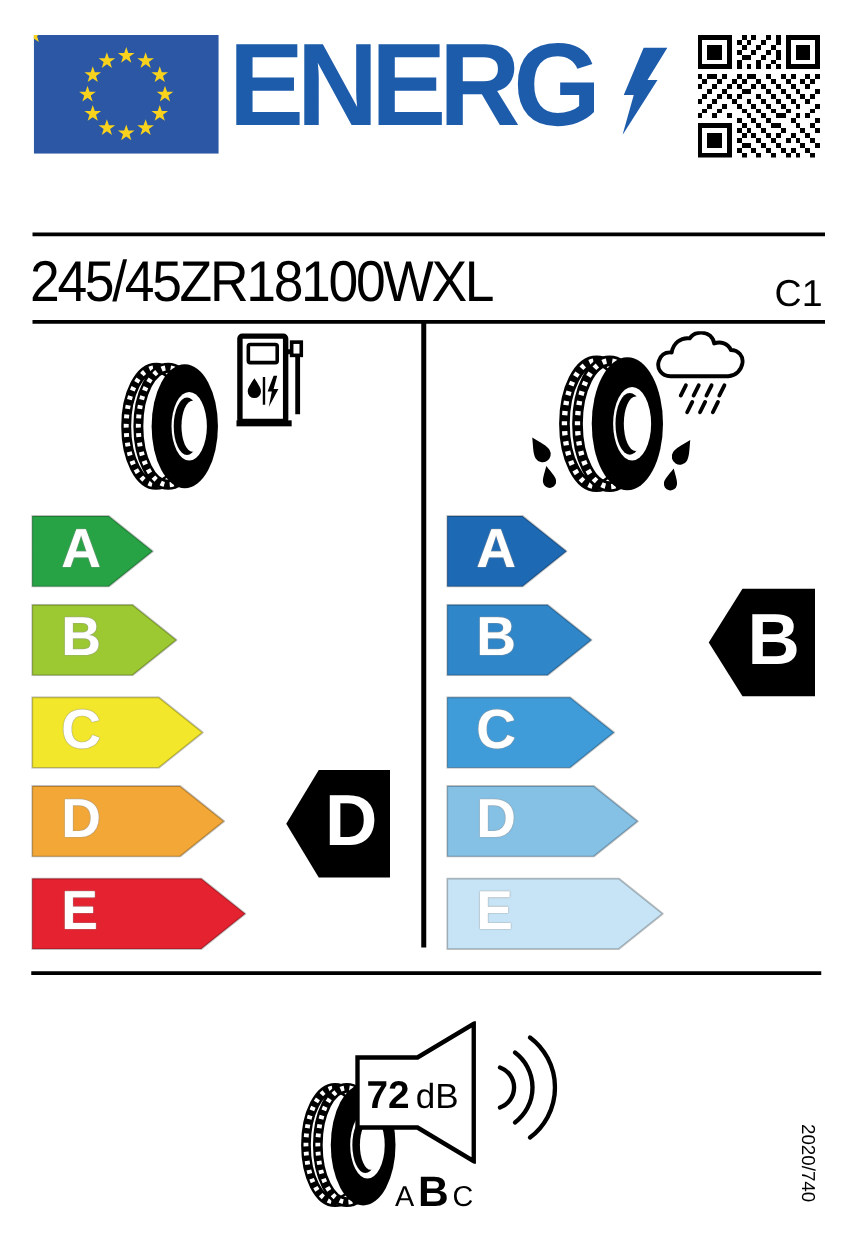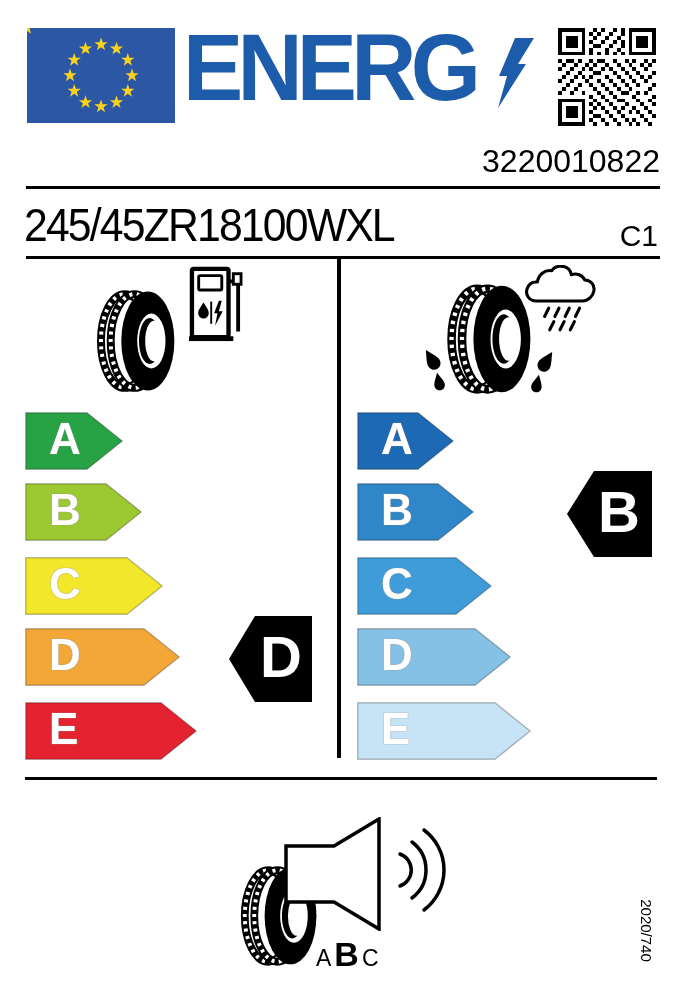--- a/index.html
+++ b/index.html
@@ -110,21 +110,20 @@
         M9,18h1v1h-1z M12,18h1v1h-1z M15,18h1v1h-1z M16,18h1v1h-1z M20,18h1v1h-1z M23,18h1v1h-1z
         M8,19h1v1h-1z M10,19h1v1h-1z M13,19h1v1h-1z M17,19h1v1h-1z M21,19h1v1h-1z M24,19h1v1h-1z
         M9,20h1v1h-1z M11,20h1v1h-1z M14,20h1v1h-1z M16,20h1v1h-1z M19,20h1v1h-1z M22,20h1v1h-1z
         M8,21h1v1h-1z M12,21h1v1h-1z M15,21h1v1h-1z M18,21h1v1h-1z M20,21h1v1h-1z M23,21h1v1h-1z
         M9,22h1v1h-1z M10,22h1v1h-1z M13,22h1v1h-1z M16,22h1v1h-1z M21,22h1v1h-1z M24,22h1v1h-1z
         M8,23h1v1h-1z M11,23h1v1h-1z M14,23h1v1h-1z M17,23h1v1h-1z M19,23h1v1h-1z M22,23h1v1h-1z
         M9,24h1v1h-1z M12,24h1v1h-1z M15,24h1v1h-1z M18,24h1v1h-1z M20,24h1v1h-1z M23,24h1v1h-1z"></path>
     </g>
   </svg>
 
-  <div class="abs article">3220010822</div>
   <div class="abs rule rule1"></div>
   <div class="abs tiresize">245/45ZR18100WXL</div>
   <div class="abs tclass">C1</div>
   <div class="abs rule rule2"></div>
   <div class="abs vdivider"></div>
 
   <svg width="0" height="0" style="position:absolute">
     <defs>
       <g id="tire">
         <ellipse cx="36" cy="60" rx="27" ry="53" fill="none" stroke="#000" stroke-width="9"></ellipse>
@@ -259,20 +258,24 @@
   <div class="abs rule rule3"></div>
 
   <svg class="abs" style="left:237px;top:864px" width="82" height="104" viewBox="0 0 95 120">
     <use href="#tire"></use>
   </svg>
 
   <svg class="abs" style="left:284px;top:817px" width="97" height="114" viewBox="0 0 97 114">
     <path d="M2,29 H50 L95,2 V112 L50,85 H2 Z" fill="#fff" stroke="#000" stroke-width="3.5" stroke-linejoin="miter"></path>
   </svg>
 
+  <div class="abs db-box">
+    <span class="db-val">72</span>
+    <span class="db-unit">dB</span>
+  </div>
 
   <svg class="abs" style="left:394px;top:818px" width="52" height="104" viewBox="0 0 52 104">
     <g fill="none" stroke="#000" stroke-width="3.5" stroke-linecap="round">
       <path d="M6,36 A17,17 0 0 1 6,68"></path>
       <path d="M18,24 A35,35 0 0 1 18,80"></path>
       <path d="M30,12 A50,50 0 0 1 30,92"></path>
     </g>
   </svg>
 
   <div class="abs abc">

